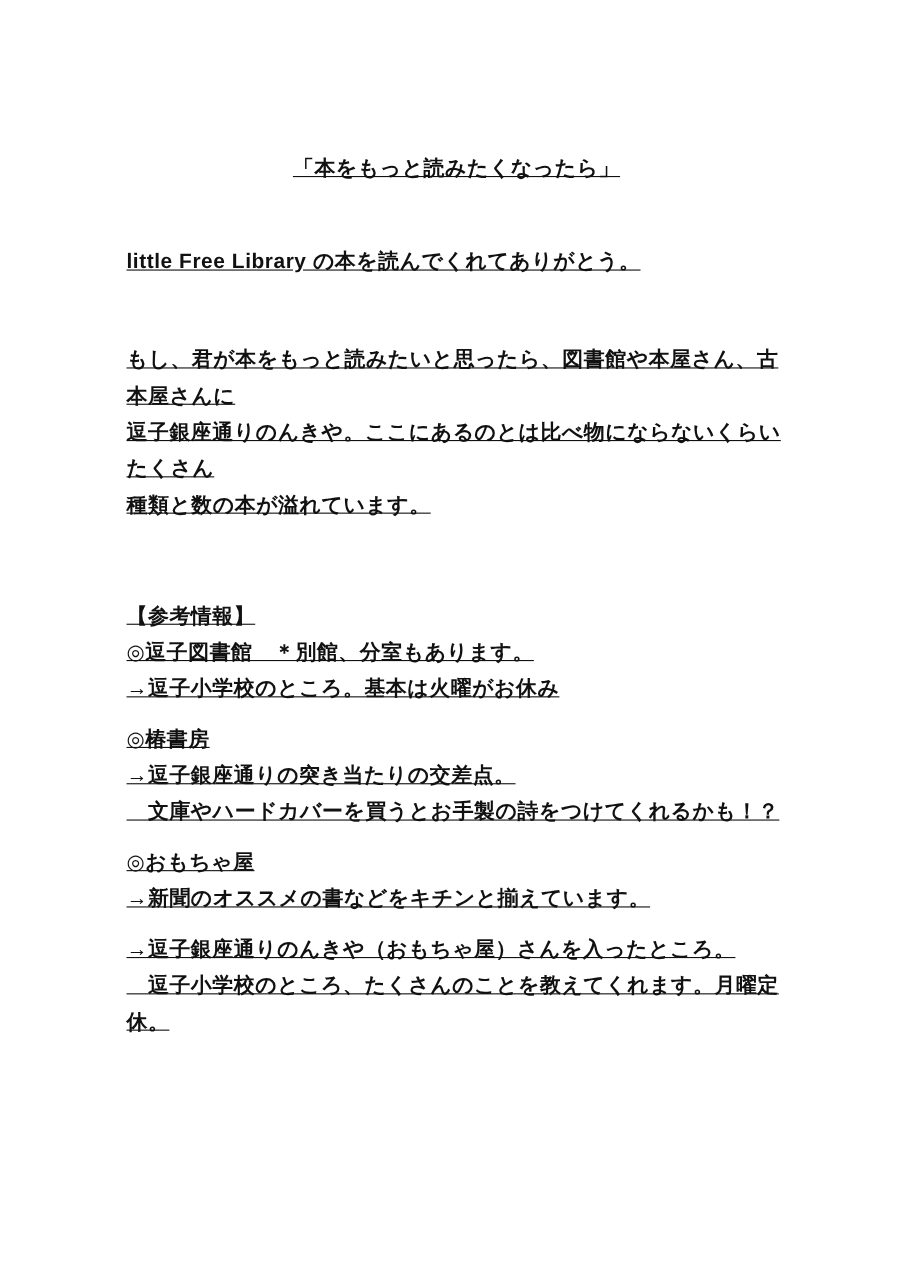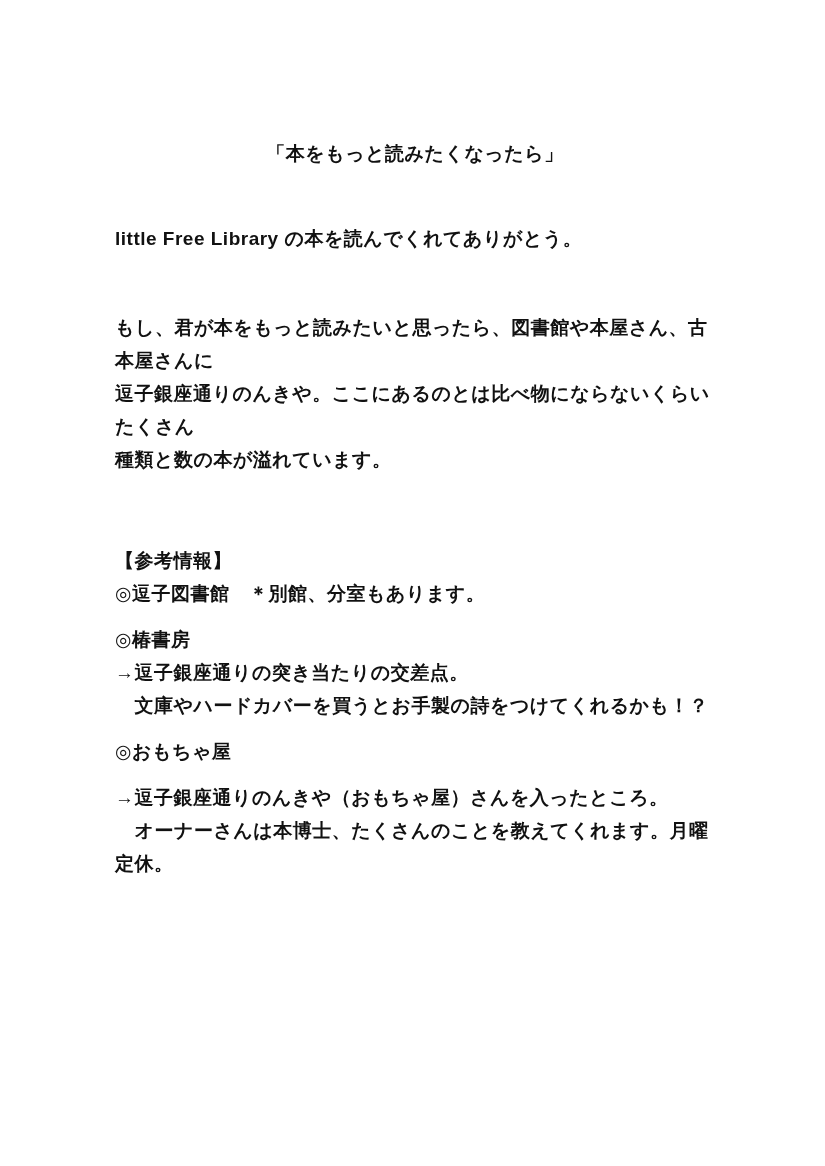--- a/index.html
+++ b/index.html
@@ -28,20 +28,21 @@
     margin-bottom: 56px;
   }
   .body-paragraph {
     margin-bottom: 68px;
   }
   .ref-entry {
     margin-bottom: 13px;
   }
   .line {
     white-space: pre-wrap;
+    text-decoration: underline;
   }
 </style>
 </head>
 <body>
 
 <div class="page">
   <div class="content">
 
     <div class="doc-title line">「本をもっと読みたくなったら」</div>
 
@@ -51,32 +52,34 @@
       <div class="line">もし、君が本をもっと読みたいと思ったら、図書館や本屋さん、古本屋さんに</div>
       <div class="line">逗子銀座通りのんきや。ここにあるのとは比べ物にならないくらいたくさん</div>
       <div class="line">種類と数の本が溢れています。</div>
     </div>
 
     <div class="reference-section">
       <div class="line">【参考情報】</div>
 
       <div class="ref-entry">
         <div class="line">◎逗子図書館　＊別館、分室もあります。</div>
+        <div class="line">→逗子小学校のところ。基本は火曜がお休み</div>
       </div>
 
       <div class="ref-entry">
         <div class="line">◎椿書房</div>
         <div class="line">→逗子銀座通りの突き当たりの交差点。</div>
         <div class="line">　文庫やハードカバーを買うとお手製の詩をつけてくれるかも！？</div>
       </div>
 
       <div class="ref-entry">
         <div class="line">◎おもちゃ屋</div>
+        <div class="line">→新聞のオススメの書などをキチンと揃えています。</div>
       </div>
 
       <div class="ref-entry">
         <div class="line">→逗子銀座通りのんきや（おもちゃ屋）さんを入ったところ。</div>
-        <div class="line">　オーナーさんは本博士、たくさんのことを教えてくれます。月曜定休。</div>
+        <div class="line">　逗子小学校のところ、たくさんのことを教えてくれます。月曜定休。</div>
       </div>
     </div>
 
   </div>
 </div>
 
 </body></html>

